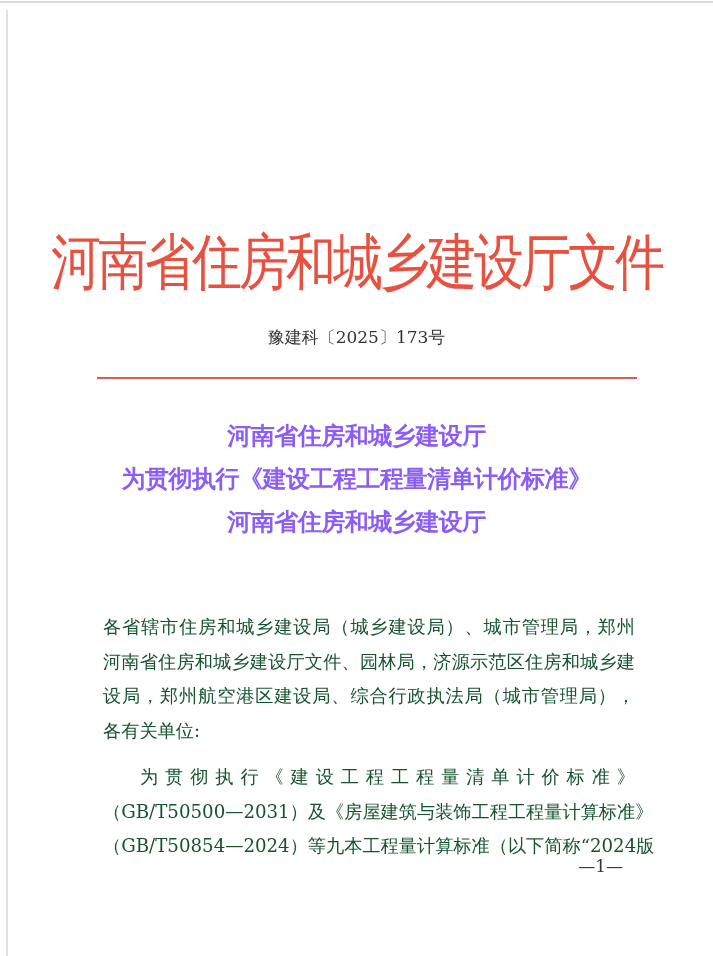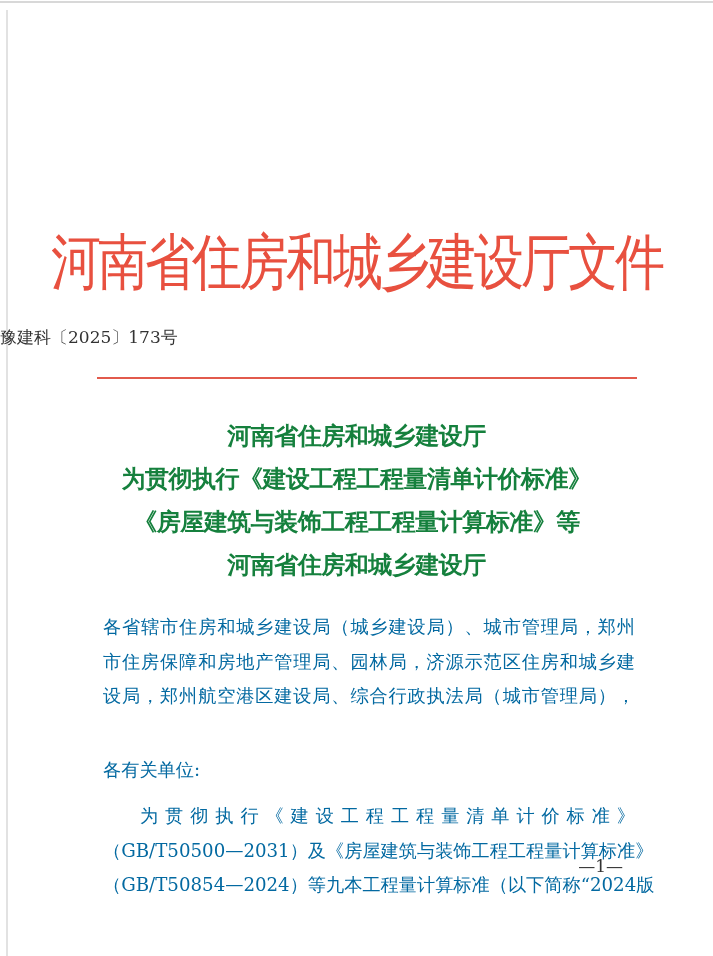--- a/index.html
+++ b/index.html
@@ -45,20 +45,21 @@
     letter-spacing: -3px;
     transform: scaleY(1.22);
     transform-origin: center center;
     font-weight: normal;
   }
   .doc-number {
     position: absolute;
     left: 0; width: 713px;
     top: 324px;
     height: 26px;
+    text-align: center;
     font-size: 17px;
     line-height: 26px;
     color: #333333;
   }
   .red-rule {
     position: absolute;
     left: 97px;
     top: 377px;
     width: 540px;
     height: 2px;
@@ -69,44 +70,43 @@
     left: 0; width: 713px;
     top: 418px;
   }
   .title-line {
     display: block;
     text-align: center;
     font-size: 24px;
     font-weight: bold;
     height: 43px;
     line-height: 36px;
-    color: #15803d;
+    color: #8b5cf6;
     white-space: nowrap;
     letter-spacing: -0.5px;
   }
   .body-block {
     position: absolute;
     left: 103px;
     width: 532px;
     top: 613px;
   }
   .body-line {
     display: block;
     height: 34.5px;
     line-height: 28px;
     font-size: 18.2px;
-    color: #0369a1;
+    color: #14532d;
     white-space: nowrap;
     text-align: justify;
     text-align-last: justify;
     letter-spacing: 0px;
   }
   .body-line.last-short {
     text-align-last: left;
-    margin-top: 39px;
   }
   .body-line.indent {
     padding-left: 37px;
     margin-top: 12px;
   }
   .page-number {
     position: absolute;
     left: 520px;
     width: 103px;
     top: 854px;
@@ -127,27 +127,26 @@
 
   <div class="header-title">河南省住房和城乡建设厅文件</div>
 
   <div class="doc-number">豫建科〔2025〕173号</div>
 
   <div class="red-rule"></div>
 
   <div class="title-block">
     <span class="title-line">河南省住房和城乡建设厅</span>
     <span class="title-line">为贯彻执行《建设工程工程量清单计价标准》</span>
-    <span class="title-line">《房屋建筑与装饰工程工程量计算标准》等</span>
     <span class="title-line">河南省住房和城乡建设厅</span>
   </div>
 
   <div class="body-block">
     <span class="body-line">各省辖市住房和城乡建设局（城乡建设局）、城市管理局，郑州</span>
-    <span class="body-line">市住房保障和房地产管理局、园林局，济源示范区住房和城乡建</span>
+    <span class="body-line">河南省住房和城乡建设厅文件、园林局，济源示范区住房和城乡建</span>
     <span class="body-line">设局，郑州航空港区建设局、综合行政执法局（城市管理局），</span>
     <span class="body-line last-short">各有关单位:</span>
     <span class="body-line indent">为贯彻执行《建设工程工程量清单计价标准》</span>
     <span class="body-line">（GB/T50500—2031）及《房屋建筑与装饰工程工程量计算标准》</span>
     <span class="body-line">（GB/T50854—2024）等九本工程量计算标准（以下简称“2024版</span>
   </div>
 
   <div class="page-number">—1—</div>
 
 </div>

